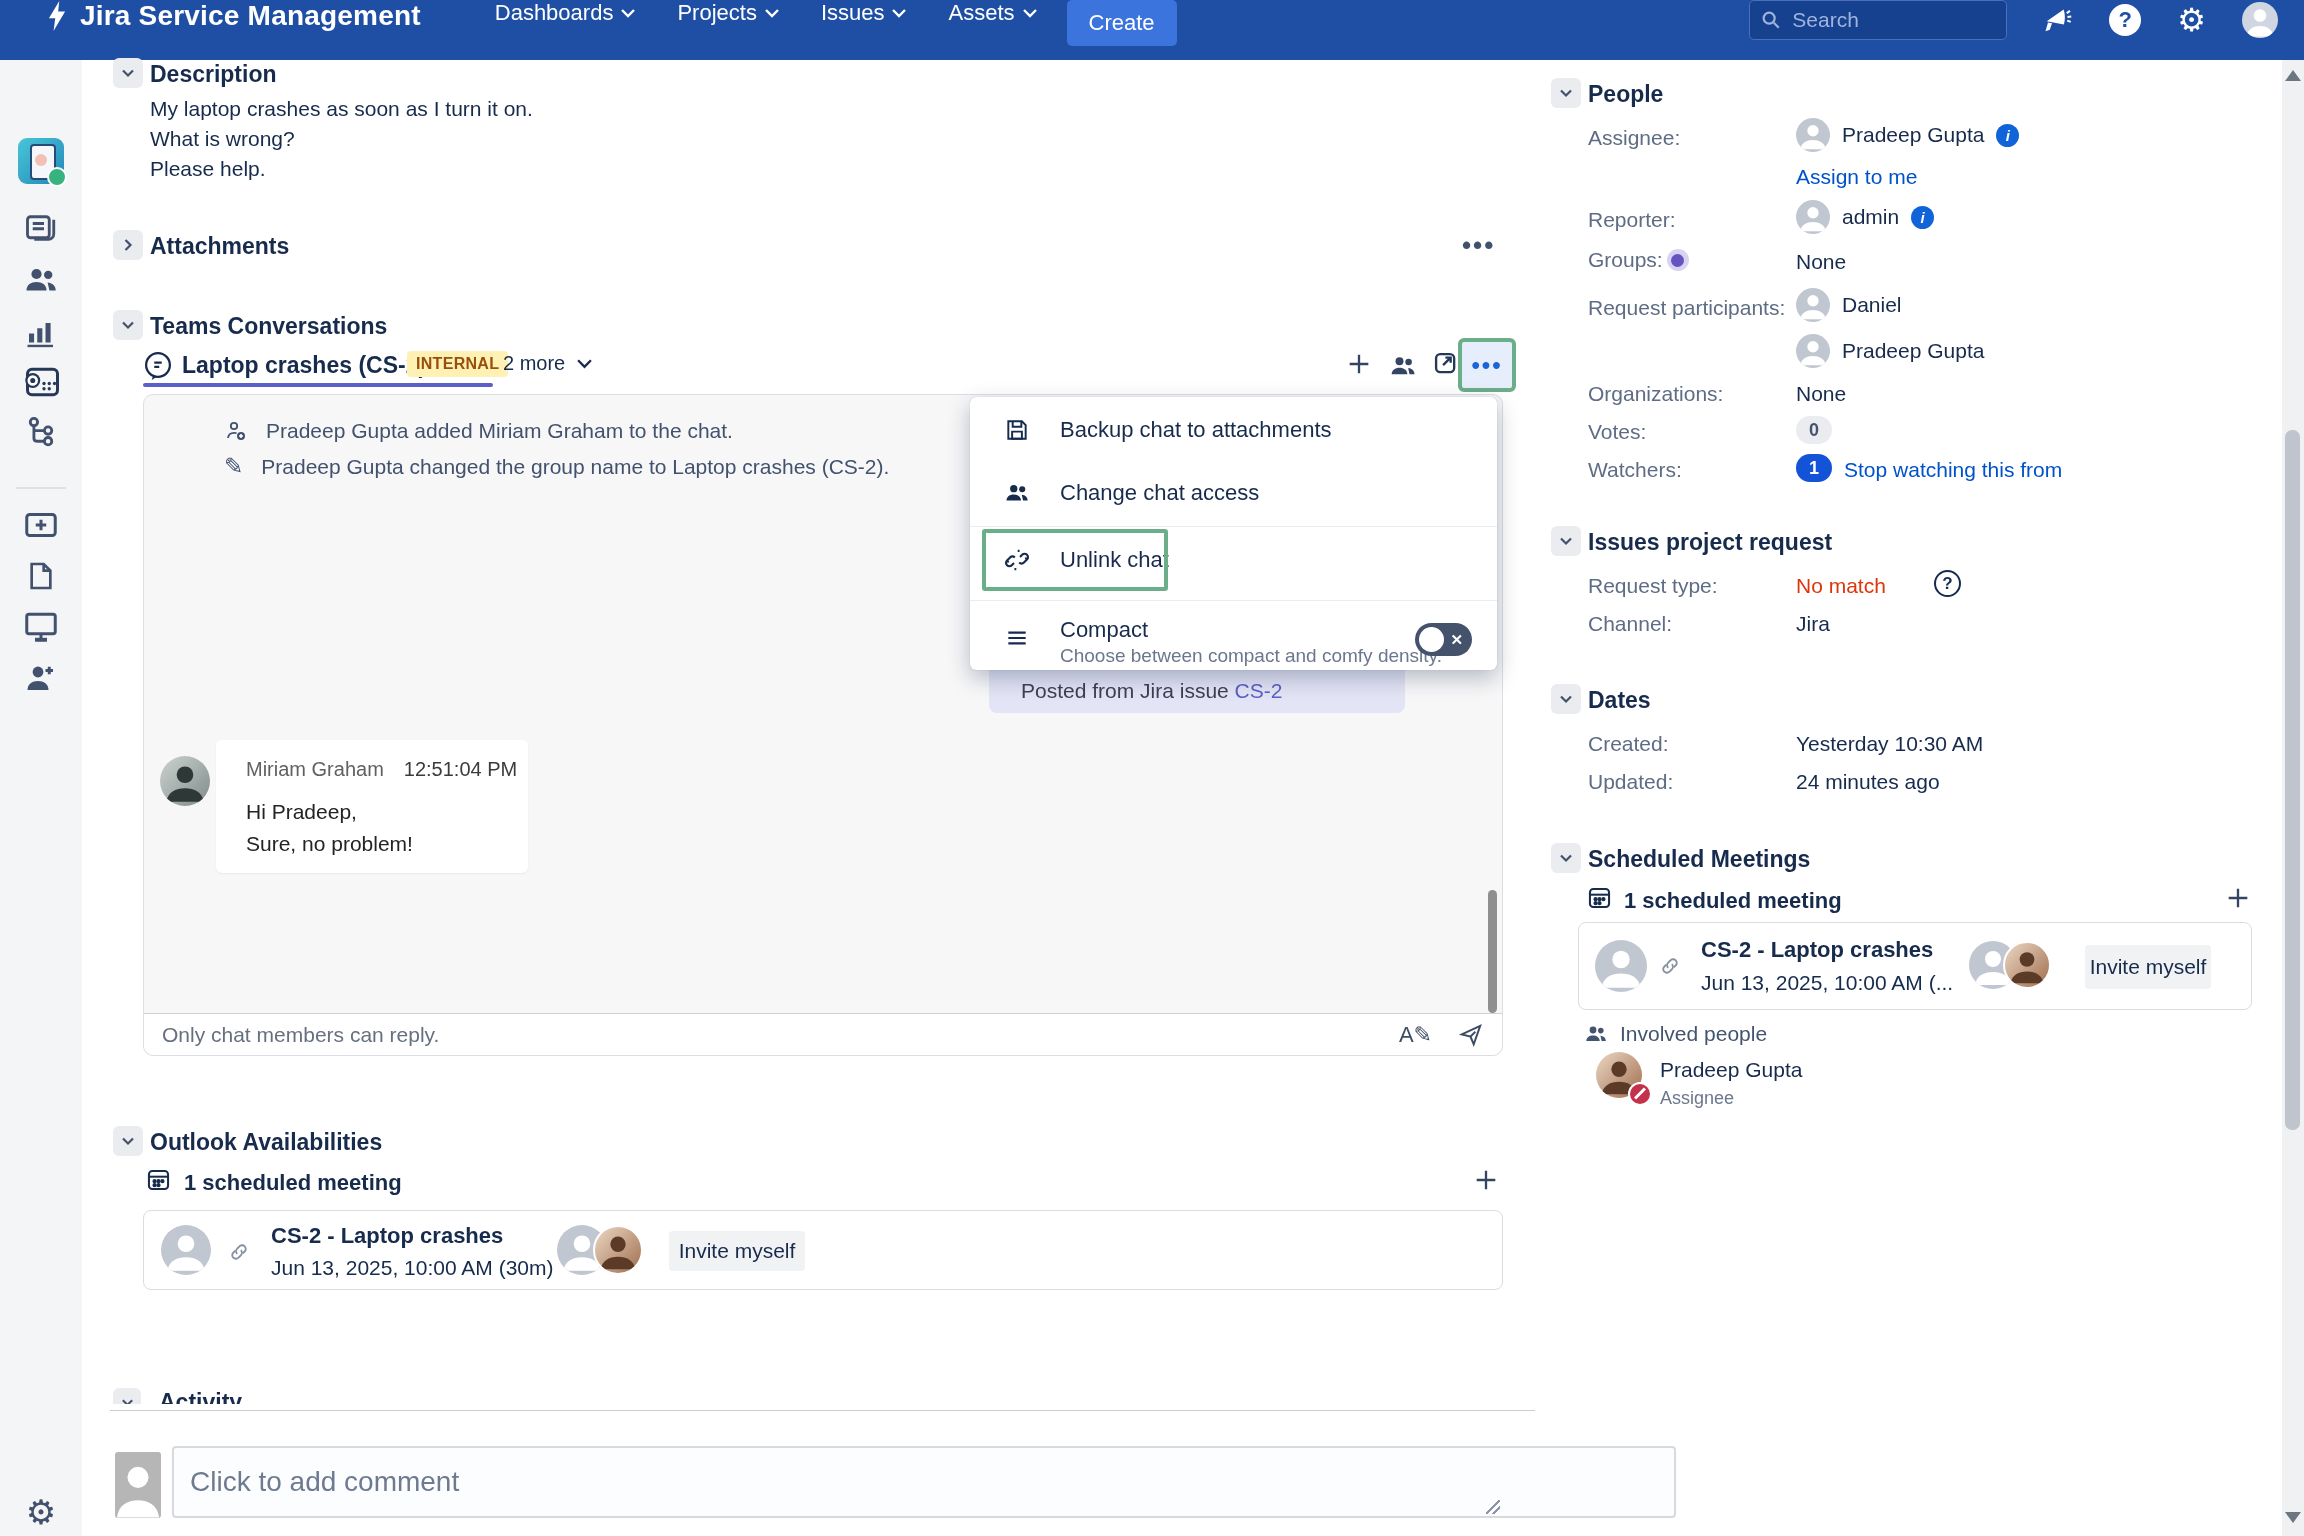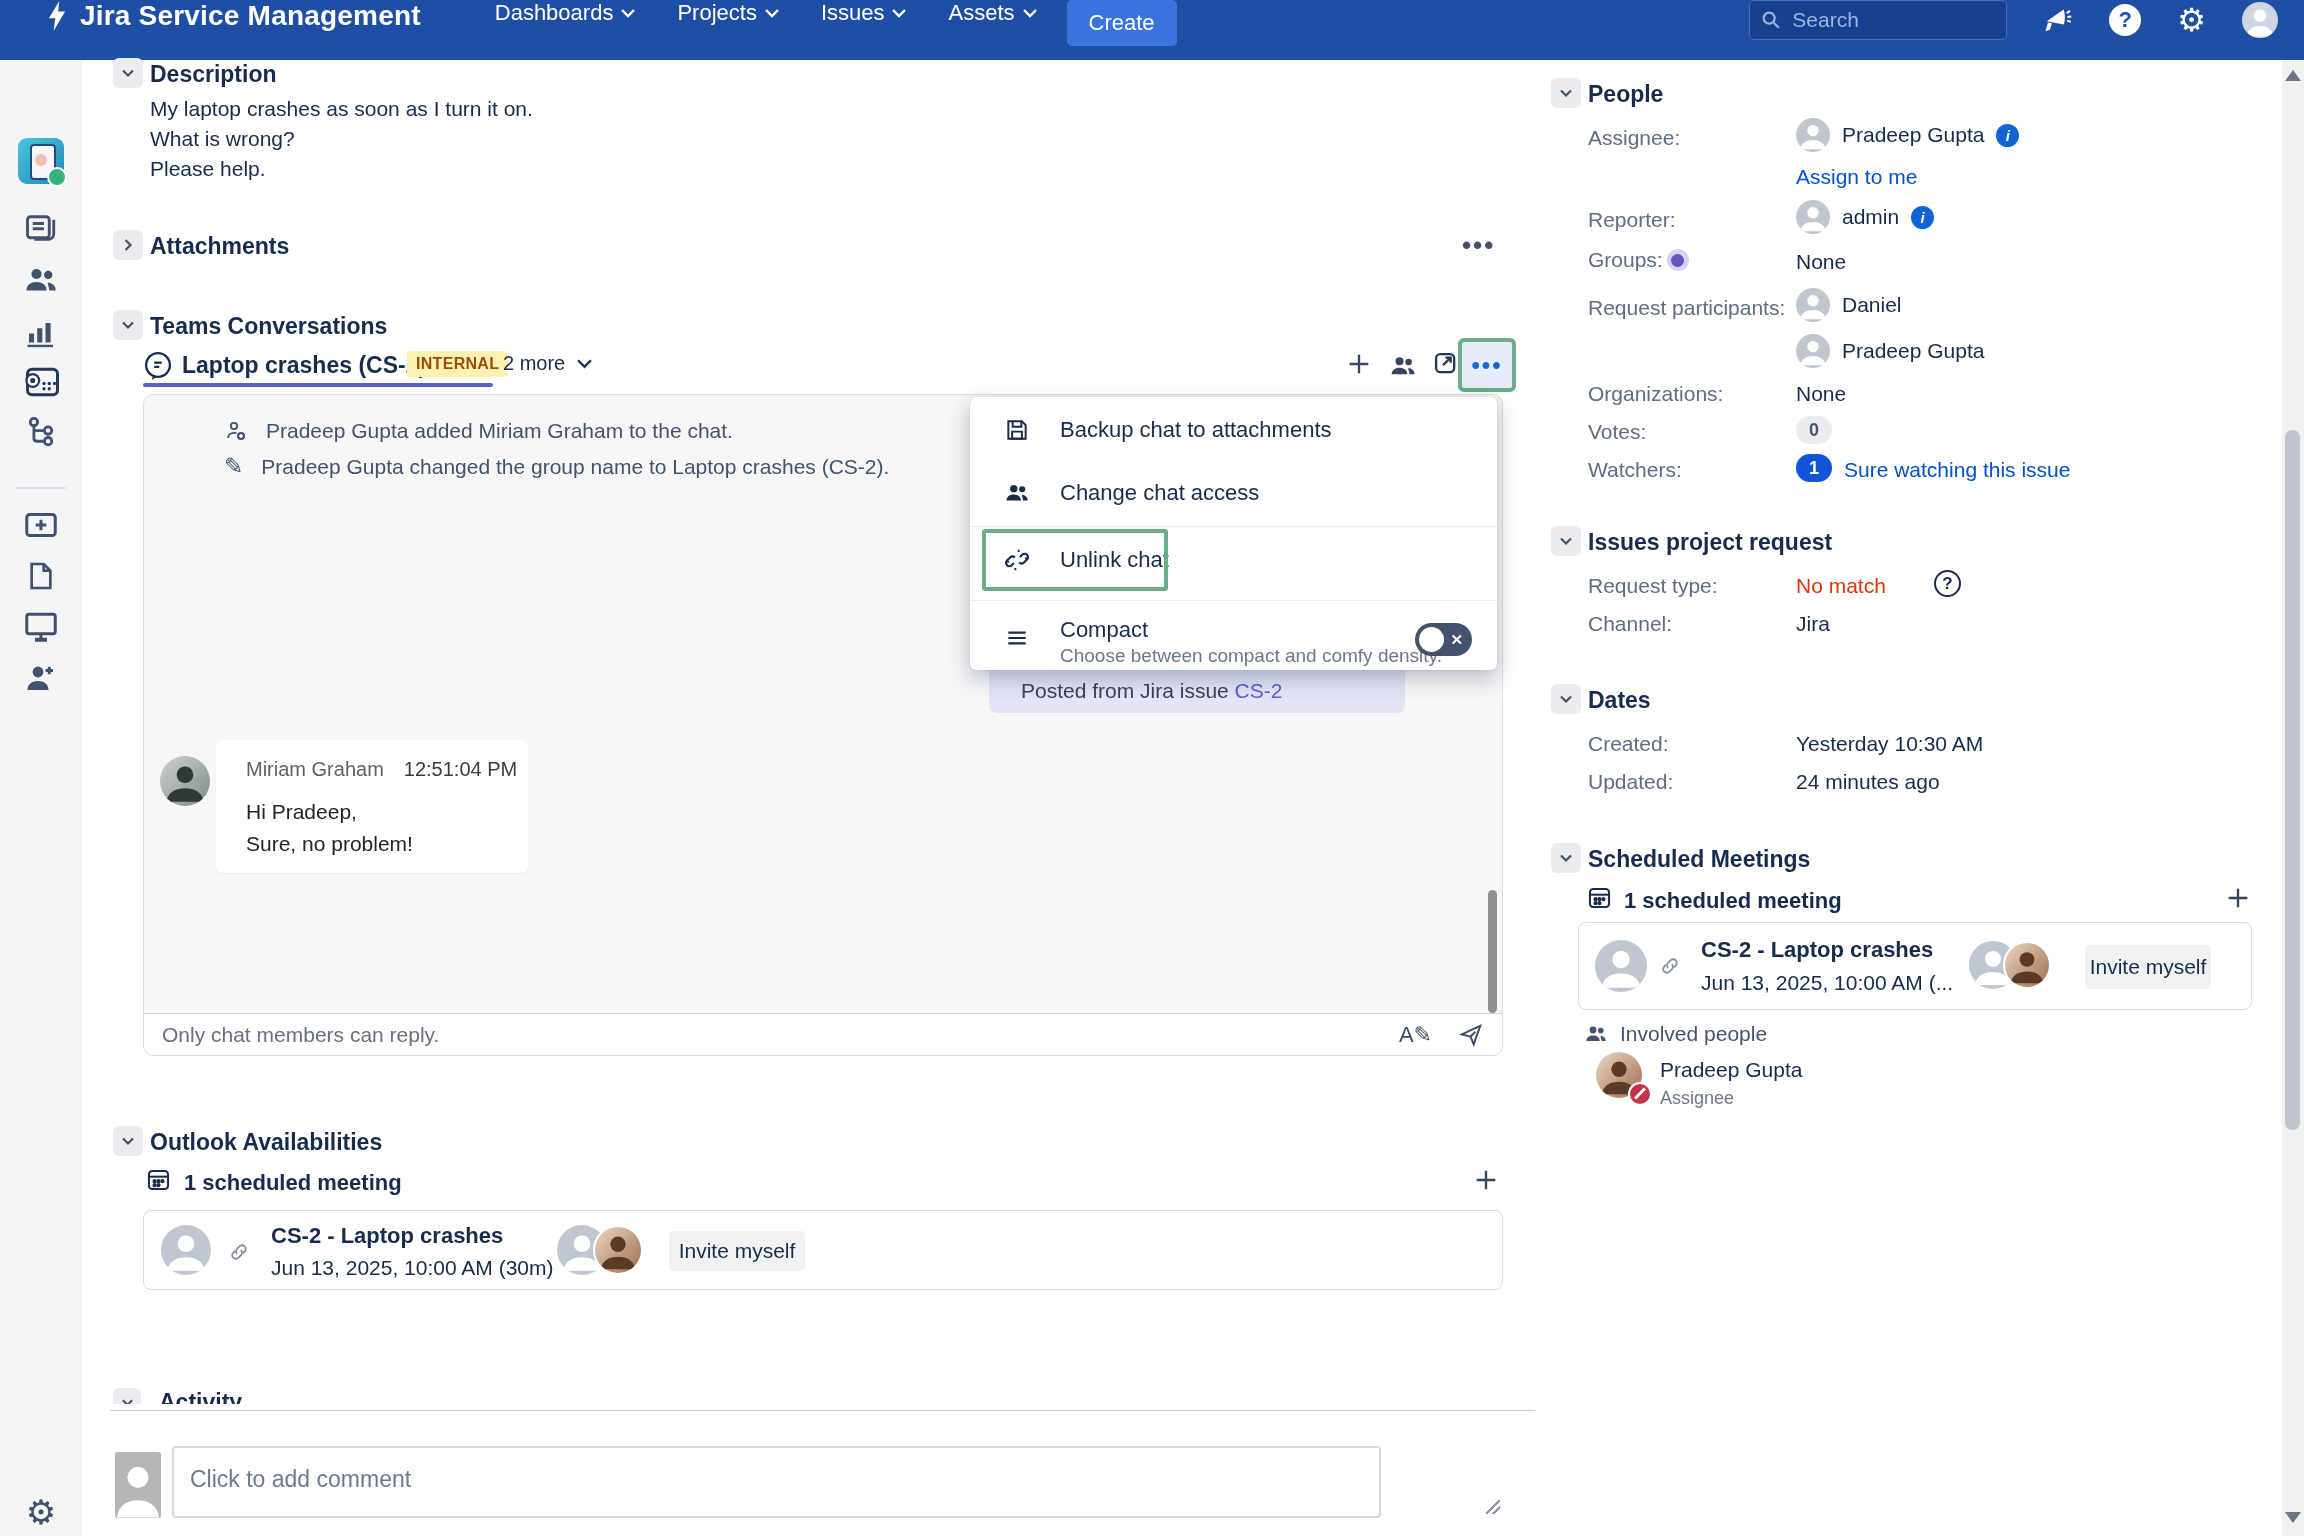--- a/index.html
+++ b/index.html
@@ -83,21 +83,21 @@
   
   .av{border-radius:50%;background:#C1C7D0;position:relative;overflow:hidden;flex:none}
   .av svg{position:absolute;left:0;top:0}
   .av-ph1{background:linear-gradient(135deg,#cdd4d2,#7e8b88)}
   .av-ph2{background:linear-gradient(135deg,#ecd8c4,#a06d4e)}
   .red-badge{position:absolute;width:20px;height:20px;border-radius:50%;background:#C4314B;border:2px solid #fff}
   .red-badge:after{content:"";position:absolute;left:3px;top:8px;width:14px;height:3px;background:#fff;transform:rotate(-45deg)}
 
   
   .clip-head{overflow:hidden}
-  textarea.comment{position:absolute;left:172px;top:1446px;width:1209px;height:72px;border:2px solid #D6D9DE;border-radius:4px;background:#FCFDFE;resize:none;font-family:"Liberation Sans",sans-serif;font-size:23px;color:#000000;padding:18px 16px;box-sizing:border-box;outline:none}
+  textarea.comment{position:absolute;left:172px;top:1446px;width:1504px;height:72px;border:2px solid #D6D9DE;border-radius:4px;background:#FCFDFE;resize:none;font-family:"Liberation Sans",sans-serif;font-size:28px;color:#000000;padding:18px 16px;box-sizing:border-box;outline:none}
   textarea.comment::placeholder{color:#6E7A90}
   .resize-grip{position:absolute;left:1486px;top:1500px;width:14px;height:14px;
      background:linear-gradient(135deg,transparent 45%,#8A94A6 45%,#8A94A6 55%,transparent 55%,transparent 70%,#8A94A6 70%,#8A94A6 80%,transparent 80%)}
 
   
   .pg-track{left:2282px;top:60px;width:22px;height:1476px;background:#F0F1F2}
   .pg-thumb{left:2285px;top:430px;width:15px;height:700px;background:#C0C4CC;border-radius:7px}
   .tri-up{width:0;height:0;border-left:8px solid transparent;border-right:8px solid transparent;border-bottom:11px solid #6C7683}
   .tri-down{width:0;height:0;border-left:8px solid transparent;border-right:8px solid transparent;border-top:11px solid #6C7683}
 </style>
@@ -534,21 +534,21 @@
   </div>
 
   <div class="lbl" style="position:absolute;left:48px;top:322px">Organizations:</div>
   <div class="t21" style="position:absolute;left:256px;top:322px">None</div>
 
   <div class="lbl" style="position:absolute;left:48px;top:360px">Votes:</div>
   <div class="pill pill-gray" style="position:absolute;left:256px;top:356px">0</div>
 
   <div class="lbl" style="position:absolute;left:48px;top:398px">Watchers:</div>
   <div class="pill pill-blue" style="position:absolute;left:256px;top:394px">1</div>
-  <div class="link" style="position:absolute;left:304px;top:398px">Sure watching this issue</div>
+  <div class="link" style="position:absolute;left:304px;top:398px">Stop watching this from</div>
 
   <div class="sec-chev" style="position:absolute;left:11px;top:466px">
     <svg width="16" height="16" viewBox="0 0 16 16">
         <path d="M3 5.5l5 5 5-5" fill="none" stroke="#42526E" stroke-width="2.2"></path>
       </svg>
   </div>
   <div class="sec-title" style="position:absolute;left:48px;top:469px">Issues project request</div>
   <div class="lbl" style="position:absolute;left:48px;top:514px">Request type:</div>
   <div style="position:absolute;left:256px;top:514px;font-size:21px;color:#DE350B">No match</div>
   <div class="q-circle" style="position:absolute;left:394px;top:510px">

